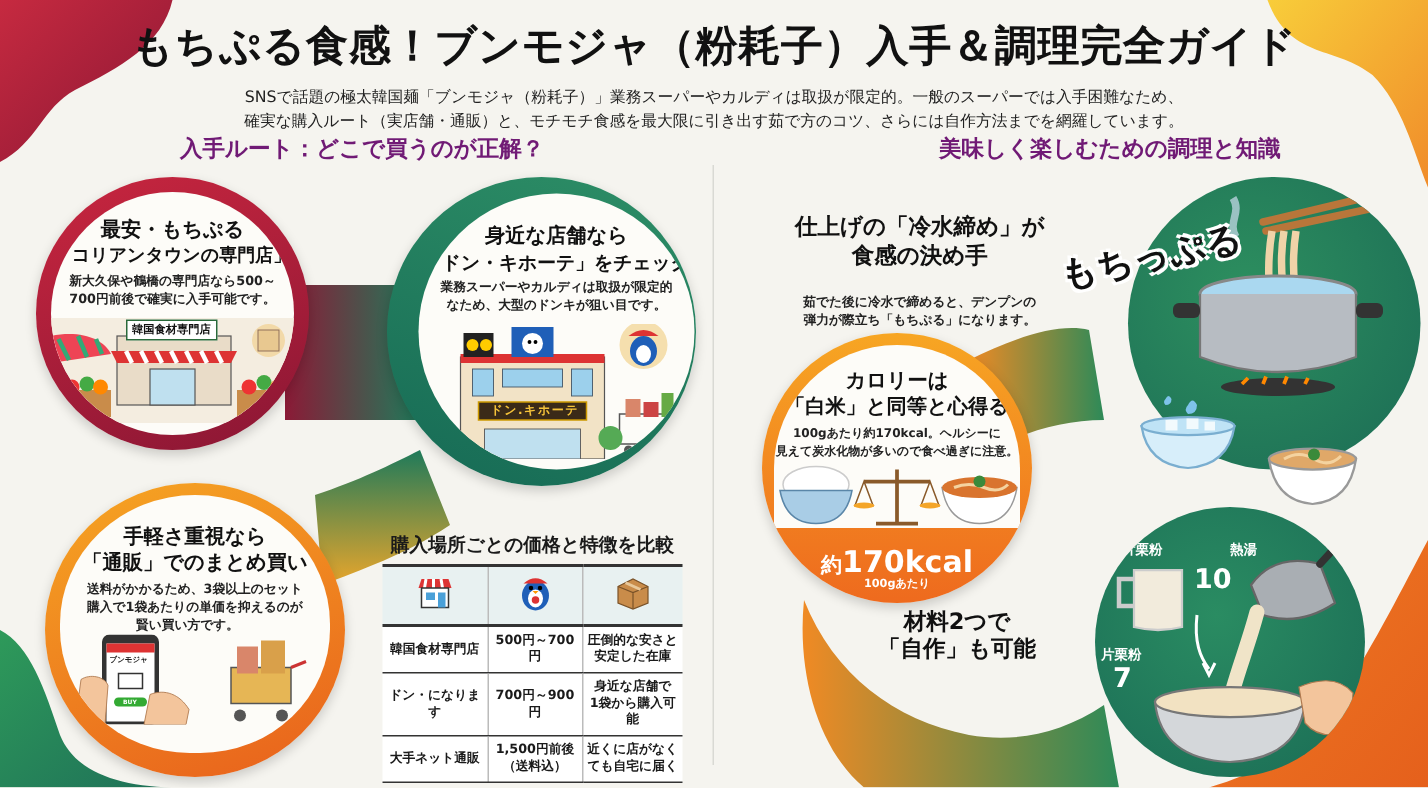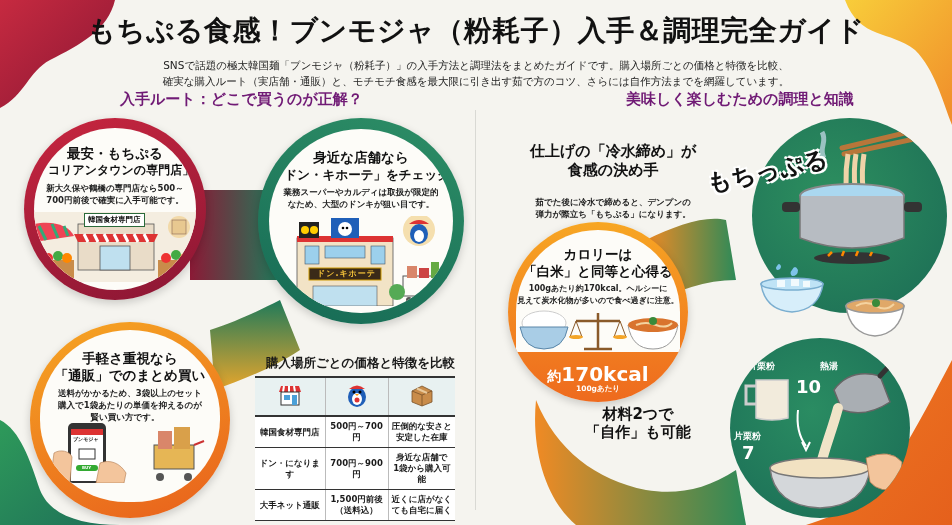--- a/index.html
+++ b/index.html
@@ -32,21 +32,21 @@
     display: flex; flex-direction: column; align-items: center;
   }
   .c-head { font-size: 13.5px; font-weight: bold; text-align: center; line-height: 17px; color: #111; }
   .c-body { font-size: 8.5px; font-weight: bold; text-align: center; line-height: 12px; color: #222; margin-top: 3px; }
   .illus { position: relative; margin-top: 6px; }
 
   
   .cmp {
     position: absolute; left: 255px; top: 355px; width: 200px; z-index: 5;
   }
-  .cmp-title { font-size: 12.5px; font-weight: bold; text-align: right; margin-bottom: 4px; }
+  .cmp-title { font-size: 12.5px; font-weight: bold; text-align: center; margin-bottom: 4px; }
   .cmp table { width: 100%; border-collapse: collapse; font-size: 8.5px; font-weight: bold; }
   .cmp td { border-bottom: 1px solid #333; border-right: 1px solid #bbb; text-align: center; padding: 4px 2px; line-height: 11px; background: #fff; }
   .cmp td:last-child { border-right: none; }
   .cmp tr.iconrow td { background: #e8f1f1; height: 34px; border-bottom: 2px solid #333; border-top: 2px solid #333; }
 
   .text-block { position: absolute; z-index: 5; }
   .tb-head { font-size: 15px; font-weight: bold; line-height: 19px; color: #111; }
   .tb-body { font-size: 8.5px; font-weight: bold; line-height: 12px; color: #222; margin-top: 16px; }
   .mochi-label { position: absolute; left: 706px; top: 155px; font-size: 24px; font-weight: bold; color: #111; transform: rotate(-12deg); z-index: 6; text-shadow: 2px 2px 0 #fff, -2px -2px 0 #fff, 2px -2px 0 #fff, -2px 2px 0 #fff; }
 </style>
@@ -102,21 +102,21 @@
       </linearGradient>
   </defs>
   <path d="M170 110 C200 95 230 85 250 90 L260 150 C230 150 200 160 175 175 Z" fill="url(#gR1)"></path>
   <path d="M60 270 C80 320 120 350 170 360 C200 365 230 360 260 340 L270 395 H100 C70 370 55 320 60 270 Z" fill="url(#gR1)"></path>
   <path d="M476 230 C460 260 440 300 420 330 C400 360 380 380 330 395 H476 Z" fill="url(#gR2)"></path>
 </svg>
 
 <div class="header">
   <div class="title">もちぷる食感！ブンモジャ（粉耗子）入手＆調理完全ガイド</div>
   <div class="subtitle">
-    <div>SNSで話題の極太韓国麺「ブンモジャ（粉耗子）」の入手方法と調理法をまとめたガイドです。購入場所ごとの価格と特徴を比較、</div>
+    <div>SNSで話題の極太韓国麺「ブンモジャ（粉耗子）」業務スーパーやカルディは取扱が限定的。一般のスーパーでは入手困難なため、</div>
     <div>確実な購入ルート（実店舗・通販）と、モチモチ食感を最大限に引き出す茹で方のコツ、さらには自作方法までを網羅しています。</div>
   </div>
 </div>
 
 <div class="section-title" style="left:120px">入手ルート：どこで買うのが正解？</div>
 <div class="section-title" style="left:626px">美味しく楽しむための調理と知識</div>
 <div class="divider"></div>
 
 <div class="circle" style="left:24px;top:118px;width:182px;height:182px;background:linear-gradient(160deg,#c8263f,#8a1634);">
   <div class="inner" style="left:10px;top:10px;width:162px;height:162px;padding-top:17px;">
@@ -147,21 +147,21 @@
           <circle cx="151" cy="46" r="5" fill="#f80"></circle>
         <rect x="134" y="4" width="22" height="22" rx="11" fill="#f2d9a8"></rect>
         <rect x="138" y="8" width="14" height="14" fill="#e8c890" stroke="#865" stroke-width="0.6"></rect>
       </svg>
       <div style="position:absolute;left:50px;top:1px;background:#fff;border:1.5px solid #2a6a3a;font-size:7.5px;font-weight:bold;padding:1px 3px;color:#111;">韓国食材専門店</div>
     </div>
   </div>
 </div>
 
 <div class="circle" style="left:258px;top:118px;width:206px;height:206px;background:linear-gradient(200deg,#2d8e66,#166a55);">
-  <div class="inner" style="left:11px;top:11px;width:184px;height:184px;padding-top:20px;align-items:center;">
+  <div class="inner" style="left:21px;top:11px;width:184px;height:184px;padding-top:20px;align-items:center;">
     <div class="c-head">
       <div>身近な店舗なら</div>
       <div style="font-size:12.5px">「ドン・キホーテ」をチェック</div>
     </div>
     <div class="c-body">
       <div>業務スーパーやカルディは取扱が限定的</div>
       <div>なため、大型のドンキが狙い目です。</div>
     </div>
     <div class="illus" style="width:184px;height:90px;">
       <svg width="184" height="90" viewBox="0 0 184 90">

